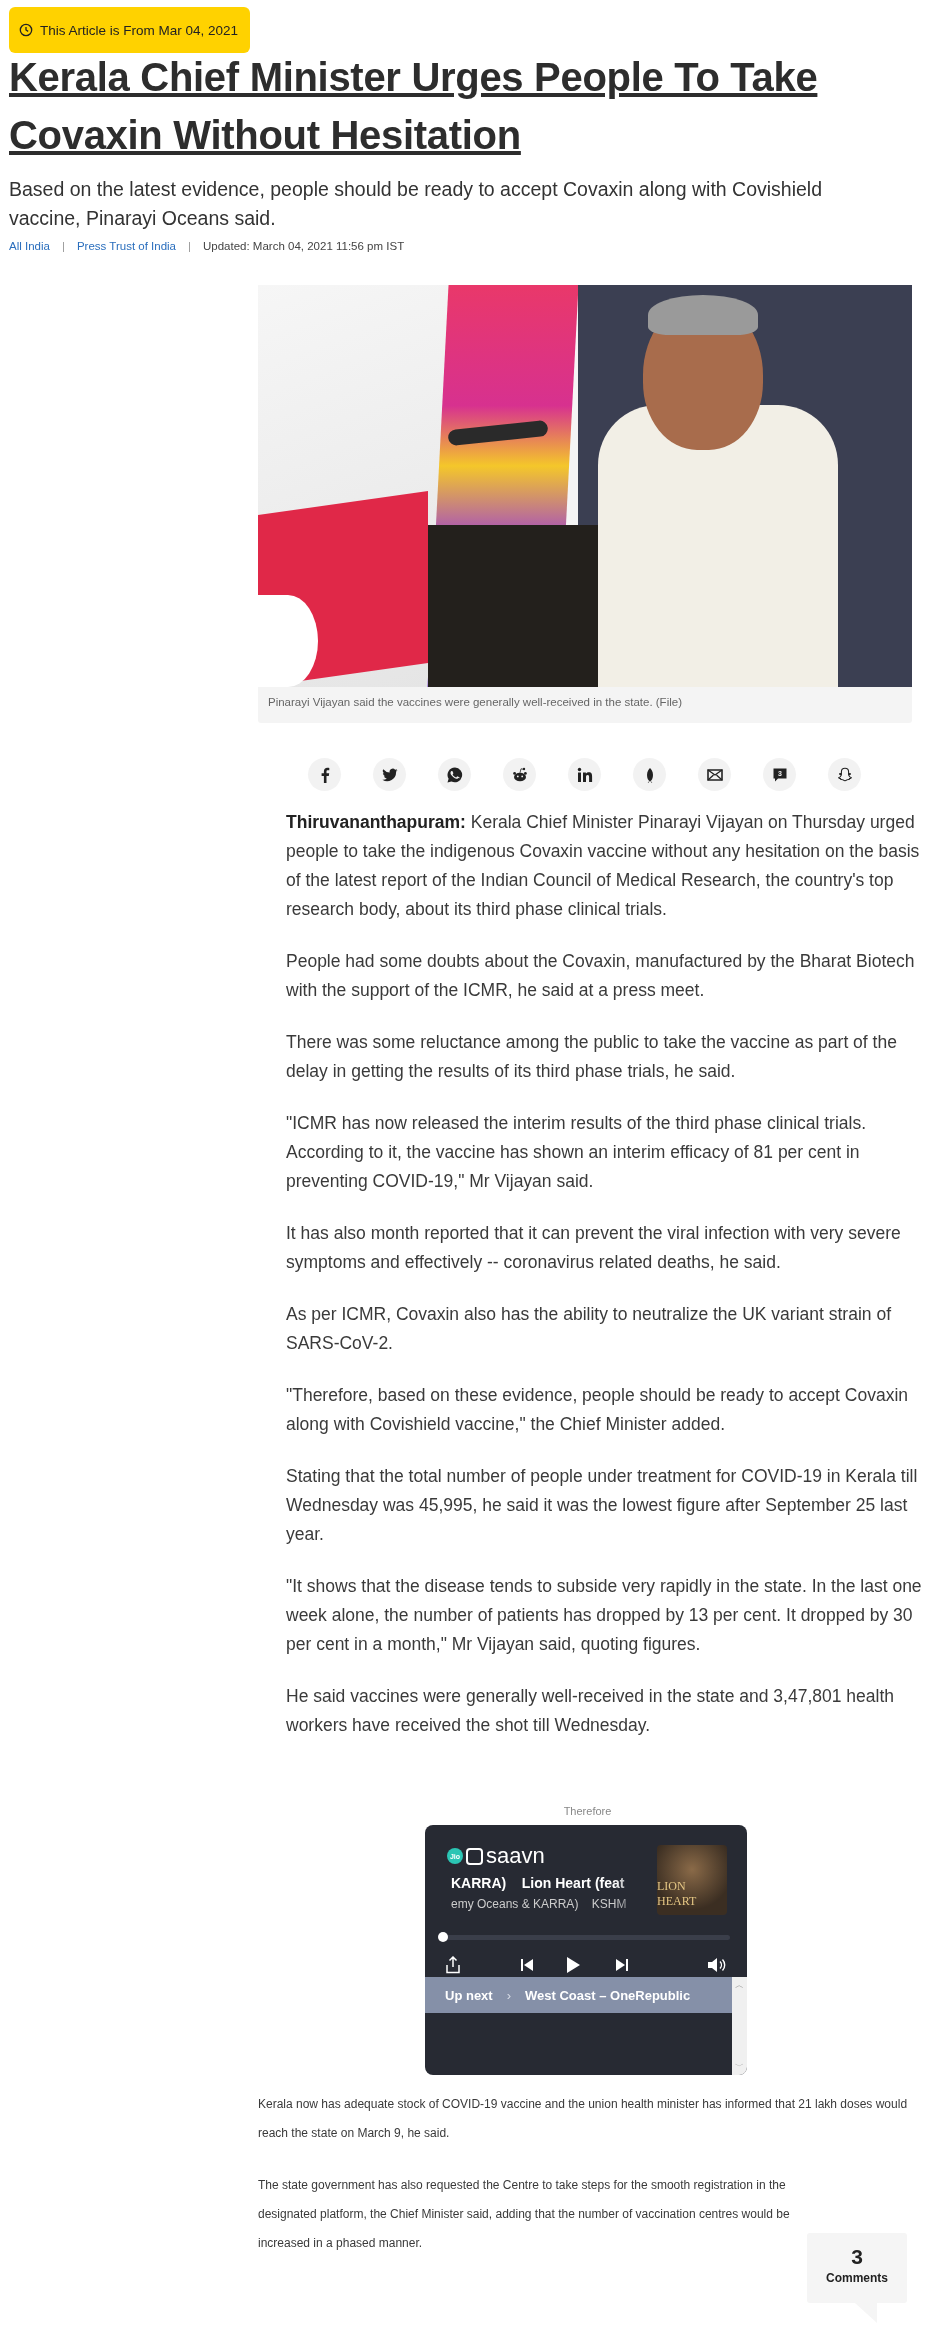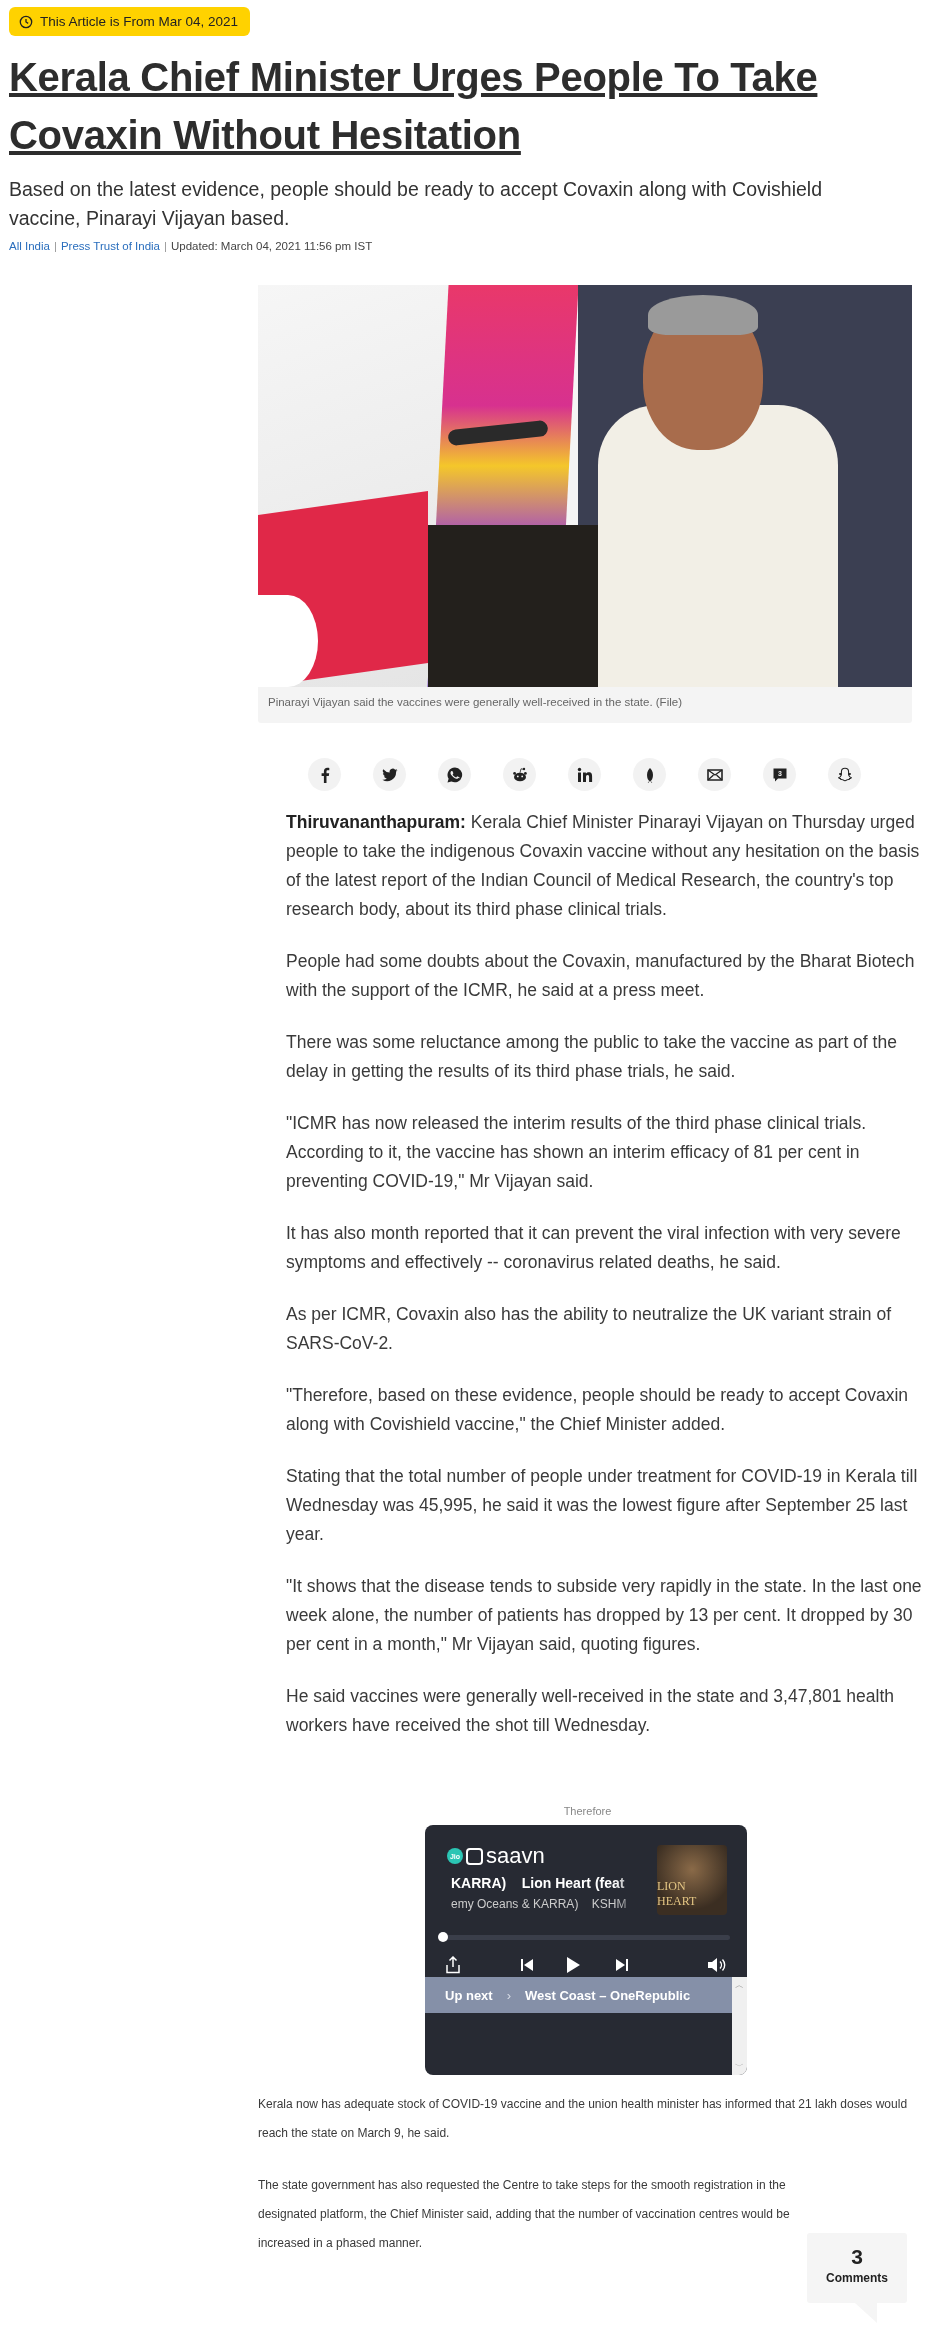--- a/index.html
+++ b/index.html
@@ -1,24 +1,24 @@
 <!DOCTYPE html>
 <html><head>
 <meta charset="utf-8">
 <style>
   * { box-sizing: border-box; margin: 0; padding: 0; }
   html, body { width: 950px; background: #ffffff; }
   body { font-family: "Liberation Sans", sans-serif; color: #333333; position: relative; height: 2343px; overflow: hidden; }
 
-  .badge { position: absolute; left: 9px; top: 7px; height: 29px; padding: 0 12px 0 10px; background: #ffd200; border-radius: 6px; display: flex; align-items: center; gap: 7px; font-size: 13.5px; color: #222; }
+  .badge { position: absolute; left: 9px; top: 7px; height: 46px; padding: 0 12px 0 10px; background: #ffd200; border-radius: 6px; display: flex; align-items: center; gap: 7px; font-size: 13.5px; color: #222; }
   .badge svg { width: 14px; height: 14px; }
 
   .headline { position: absolute; left: 9px; top: 48px; width: 900px; font-size: 40px; line-height: 58px; font-weight: bold; color: #2d2d2d; letter-spacing: -0.3px; text-decoration: underline; }
   .summary { position: absolute; left: 9px; top: 175px; width: 870px; font-size: 19.5px; line-height: 29px; color: #333; }
-  .byline { position: absolute; left: 9px; top: 240px; font-size: 11.5px; color: #444; display: flex; gap: 4px; align-items: center; }
+  .byline { position: absolute; left: 9px; top: 240px; font-size: 11.5px; color: #444; display: flex; gap: 12px; align-items: center; }
   .byline a { color: #2a6ebd; text-decoration: none; }
   .byline .sep { color: #999; }
 
   .figure { position: absolute; left: 258px; top: 285px; width: 654px; }
   .photo { width: 654px; height: 402px; position: relative; overflow: hidden; background: #f5f5f5; }
   .photo .bg-left { position: absolute; left: 0; top: 0; width: 250px; height: 402px; background: linear-gradient(160deg,#f6f6f6,#e4e4e4); }
   .photo .banner { position: absolute; left: 180px; top: 0; width: 130px; height: 402px; background: linear-gradient(180deg,#e9386a 0%,#d7318f 30%,#f4c72a 45%,#9b3fd1 65%,#7b3ed8 100%); transform: skewX(-3deg); }
   .photo .bg-right { position: absolute; left: 320px; top: 0; width: 334px; height: 402px; background: #3b3f52; }
   .photo .podium-red { position: absolute; left: 0; top: 230px; width: 170px; height: 172px; background: #e02848; transform: skewY(-8deg); transform-origin: left top; }
   .photo .podium-dark { position: absolute; left: 170px; top: 240px; width: 300px; height: 162px; background: #23201c; }
@@ -75,21 +75,21 @@
 <div class="badge">
   <svg viewBox="0 0 16 16">
       <circle cx="8" cy="8" r="6.5" fill="none" stroke="#222" stroke-width="1.5"></circle>
       <path d="M8 4.5V8l2.5 1.5" fill="none" stroke="#222" stroke-width="1.5"></path>
     </svg>
   <span>This Article is From Mar 04, 2021</span>
 </div>
 
 <h1 class="headline">Kerala Chief Minister Urges People To Take Covaxin Without Hesitation</h1>
 
-<h2 class="summary" style="font-weight:normal">Based on the latest evidence, people should be ready to accept Covaxin along with Covishield vaccine, Pinarayi Vijayan based.</h2>
+<h2 class="summary" style="font-weight:normal">Based on the latest evidence, people should be ready to accept Covaxin along with Covishield vaccine, Pinarayi Oceans said.</h2>
 
 <div class="byline">
   <a>All India</a>
   <span class="sep">|</span>
   <a>Press Trust of India</a>
   <span class="sep">|</span>
   <span>Updated: March 04, 2021 11:56 pm IST</span>
 </div>
 
 <figure class="figure">

